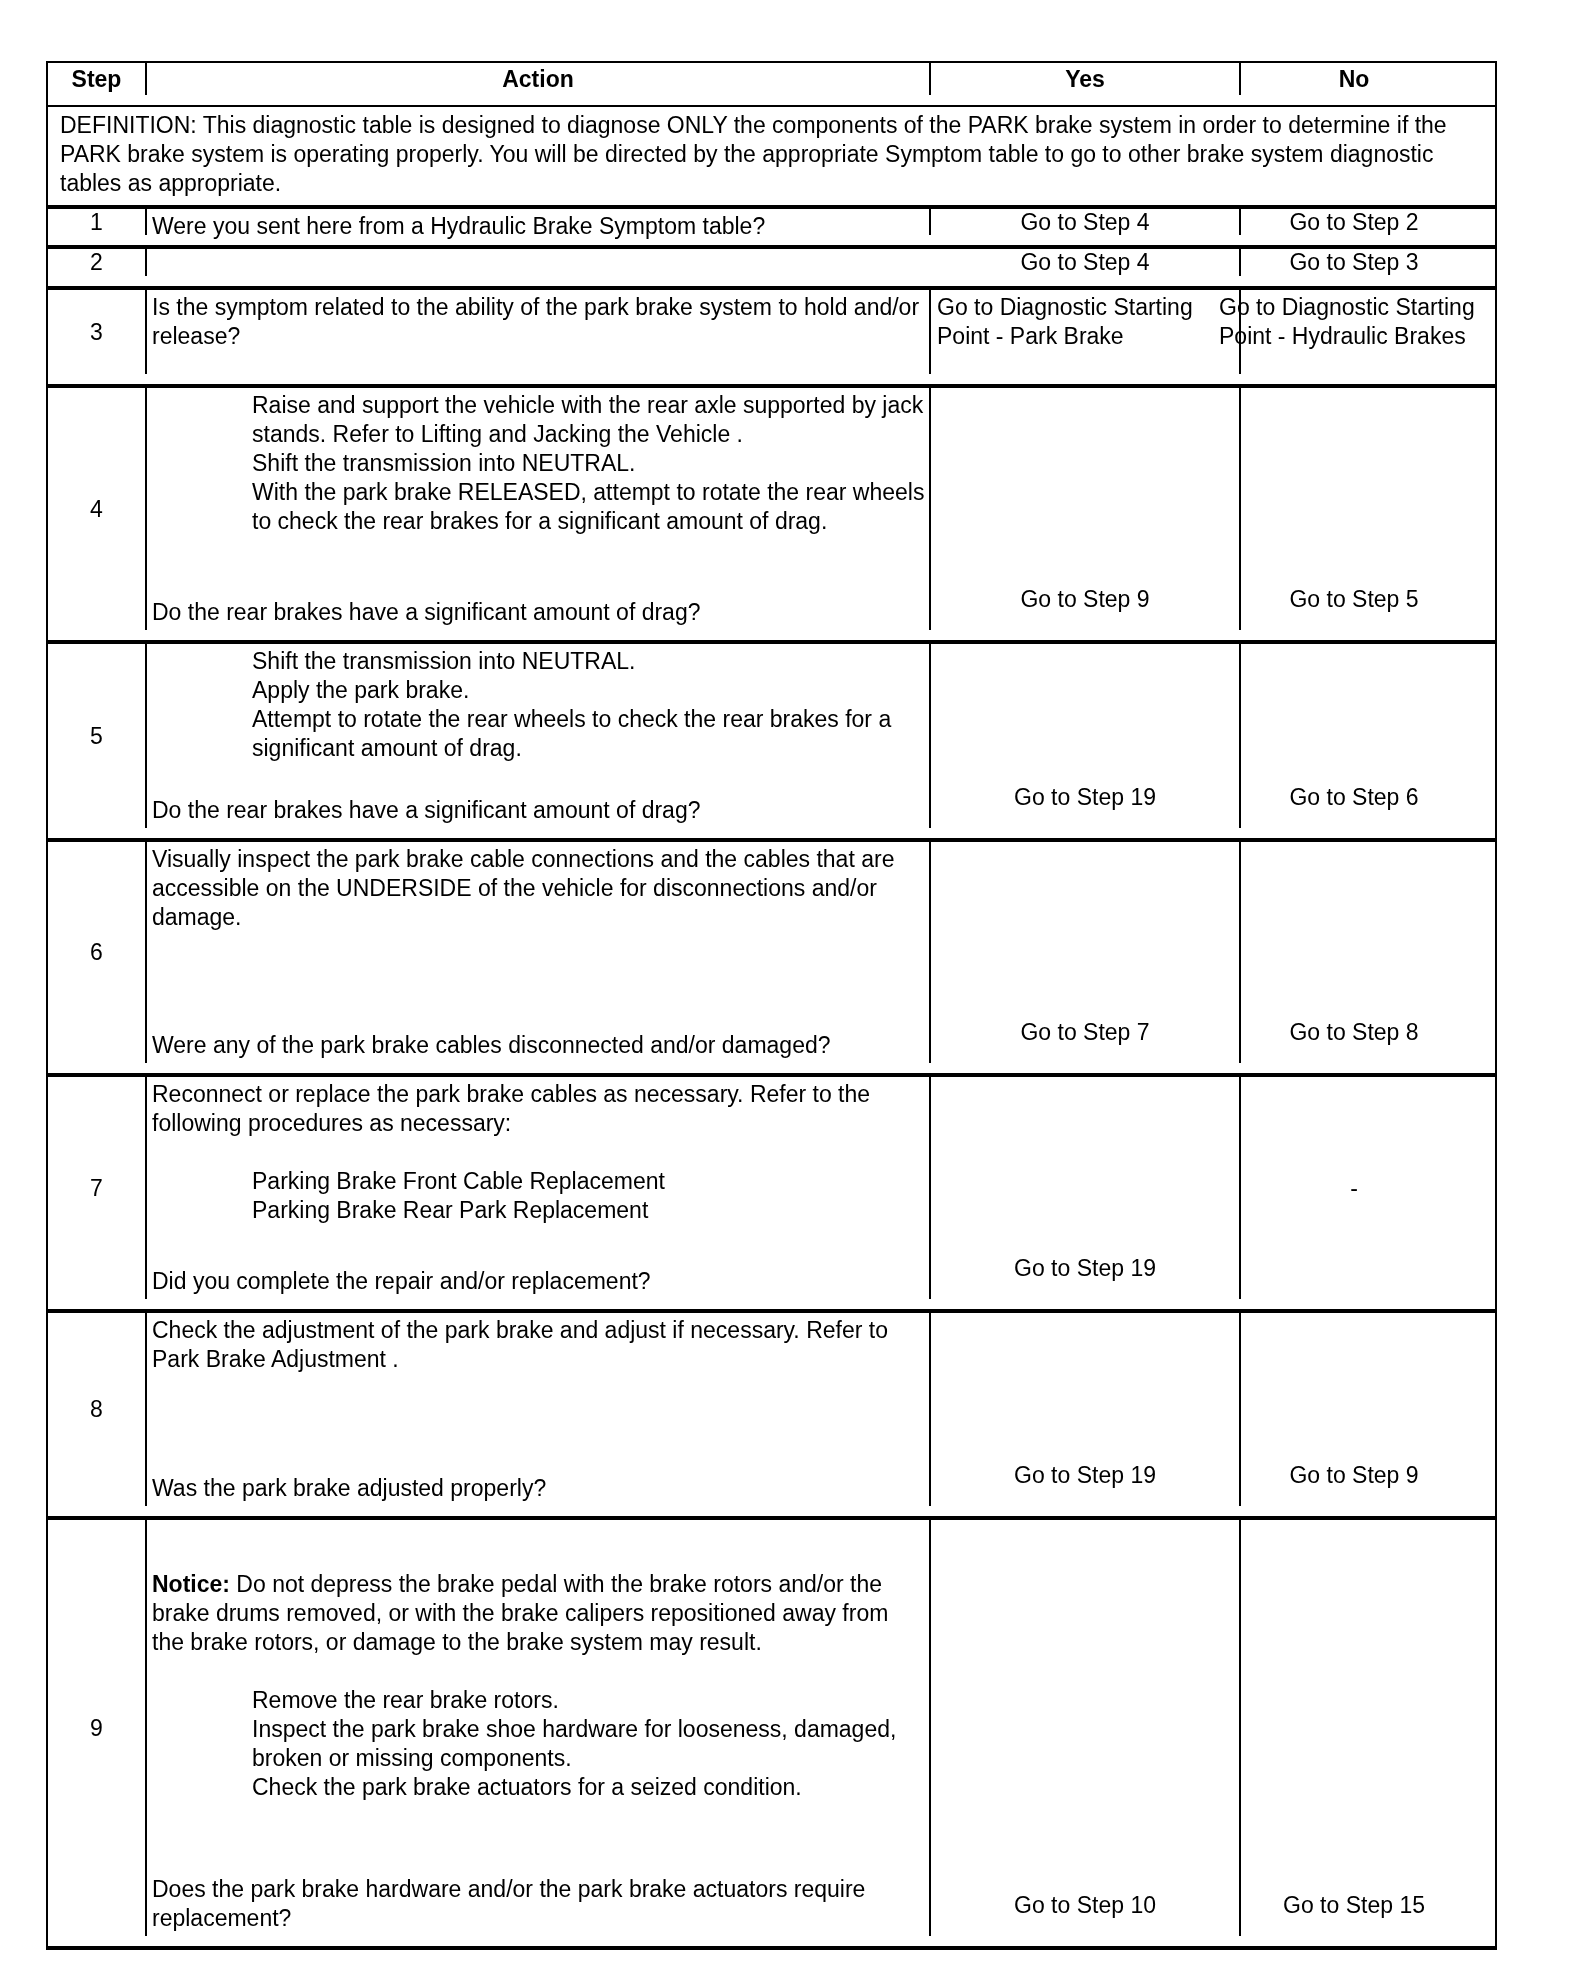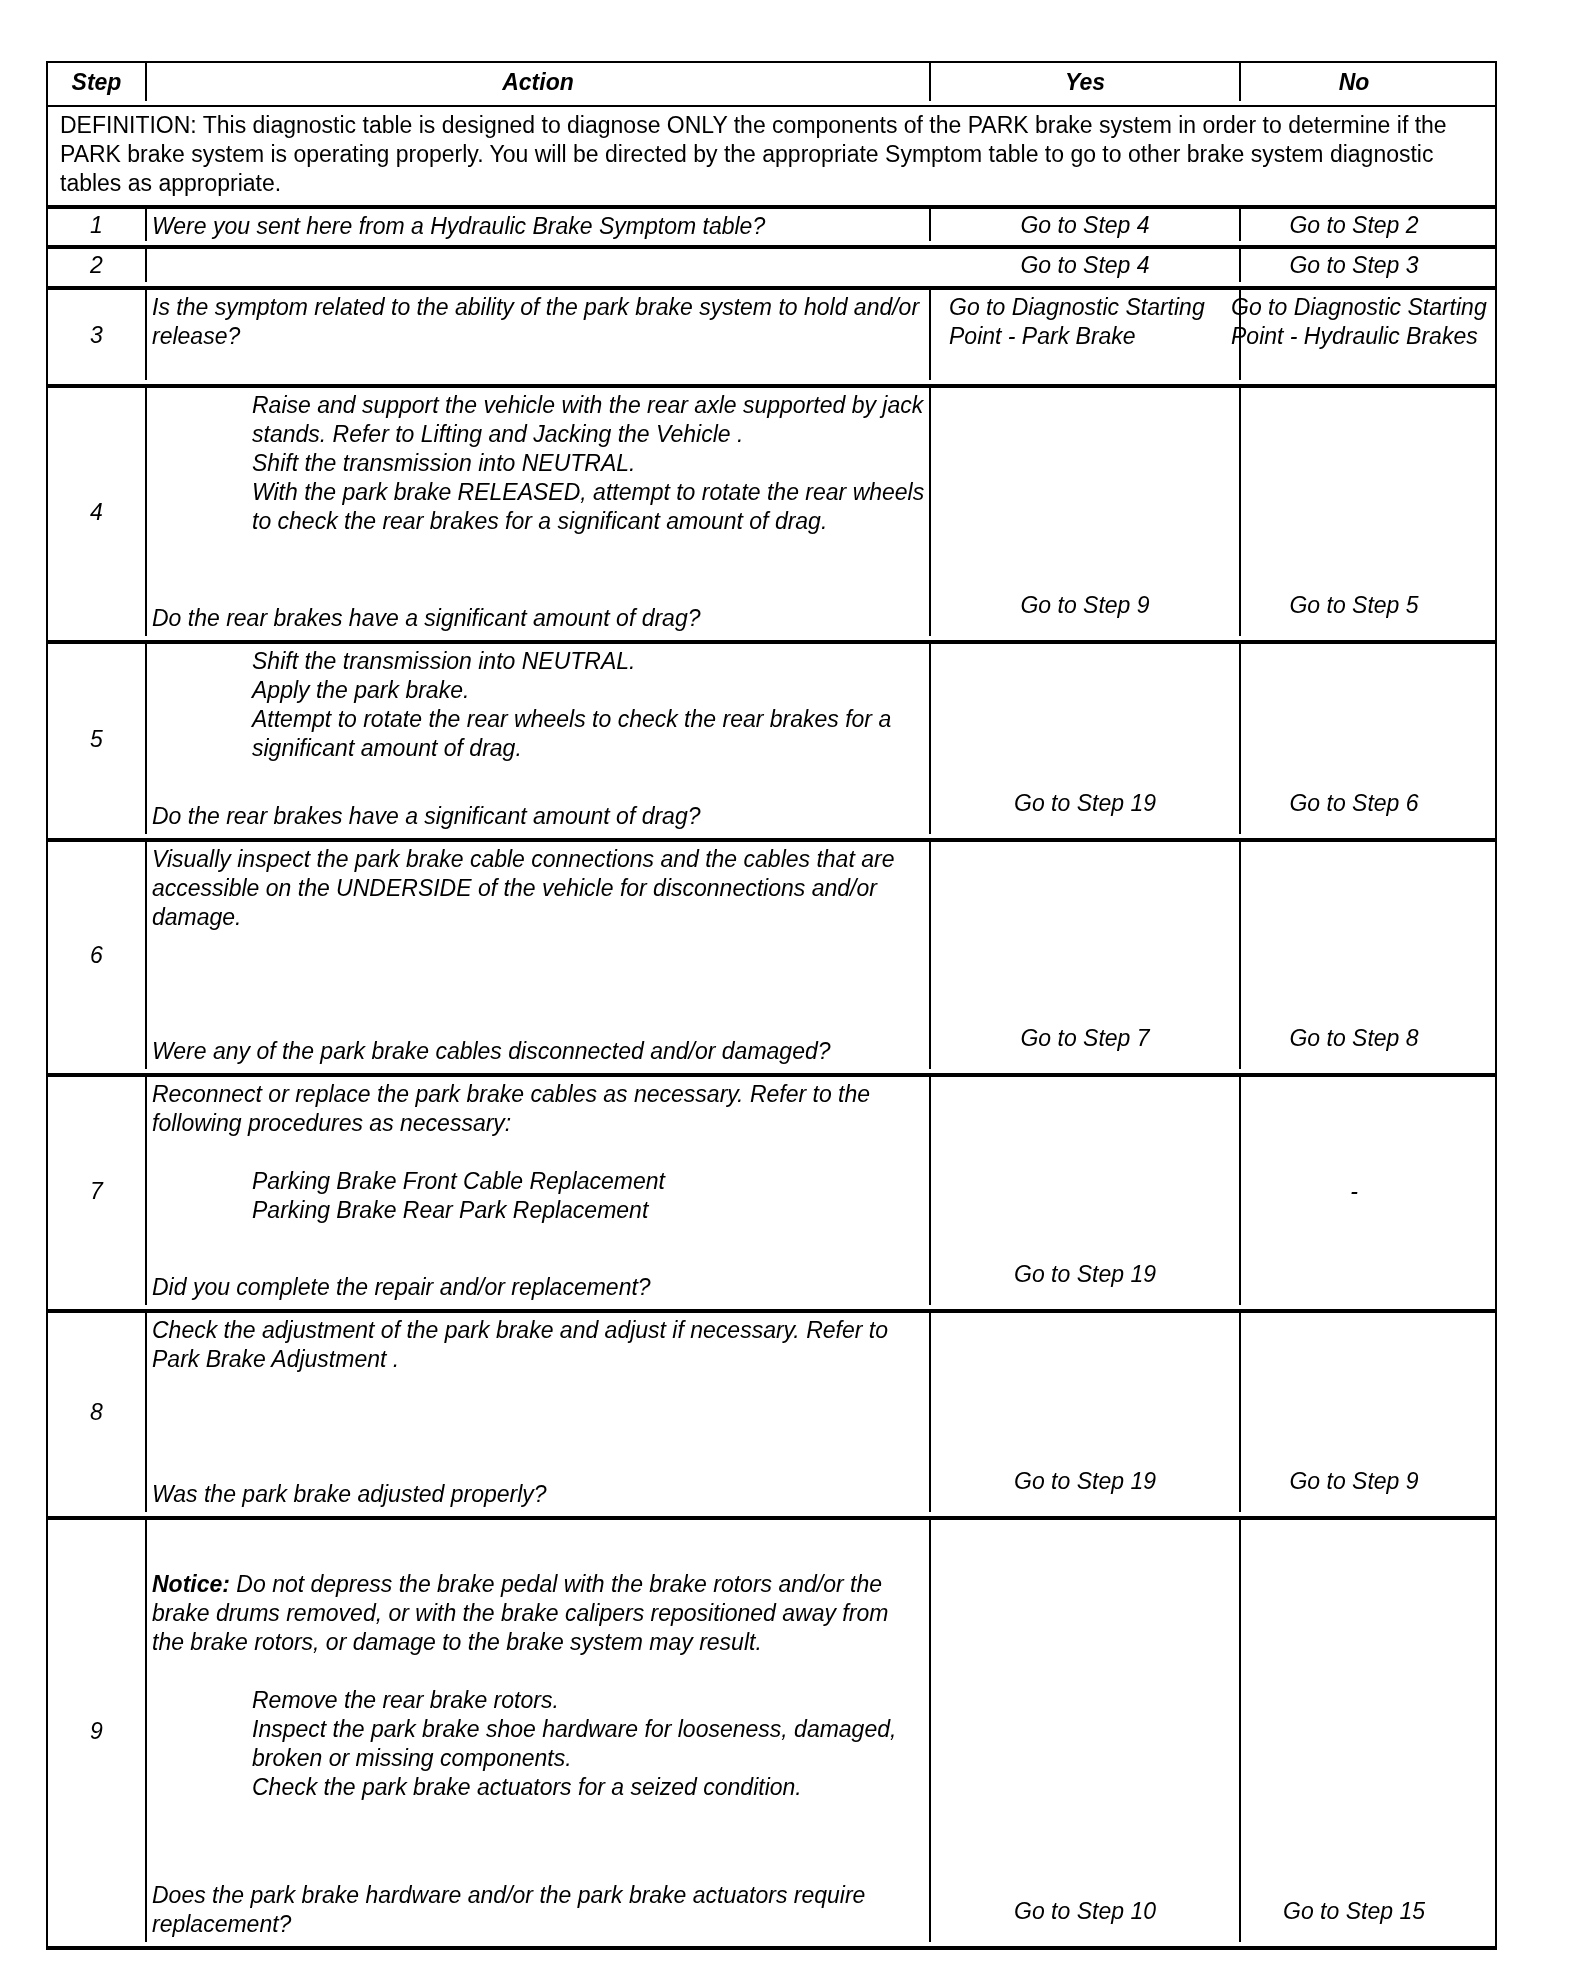--- a/index.html
+++ b/index.html
@@ -3,31 +3,31 @@
 <meta charset="utf-8">
 <style>
   html, body { margin:0; padding:0; background:#ffffff; }
   body { width:1584px; height:1988px; position:relative; overflow:hidden;
          font-family:"Liberation Sans", sans-serif; color:#000; }
   #tbl { position:absolute; left:46px; top:61px; width:1451px; }
   .row { position:absolute; left:0; width:1451px; box-sizing:border-box;
          border:2.5px solid #000; border-bottom:none; }
   .row.last { border-bottom:4px solid #000; }
   .row.thick { border-top-width:4px; }
-  .cell { position:absolute; top:0; bottom:4px; box-sizing:border-box;
-          font-size:23px; line-height:29px;font-style:italic; }
+  .cell { position:absolute; top:0; bottom:10px; box-sizing:border-box;
+          font-size:23px; line-height:29px; }
   .c-step { left:0; width:99px; border-right:2.5px solid #000;
             display:flex; align-items:center; justify-content:center; }
   .c-act { left:99px; width:784px; border-right:2.5px solid #000; padding:3px 4px 0 5px; }
   .c-yes { left:883px; width:310px; border-right:2.5px solid #000; }
   .c-no { left:1165px; right:0; }
   .hdr { font-weight:bold; display:flex; align-items:center; justify-content:center; }
   .c-yes.center, .c-no.center { display:flex; align-items:flex-end; justify-content:center; padding-bottom:16px; }
   .c-yes.mid, .c-no.mid { display:flex; align-items:center; justify-content:center; }
-  .c-yes.top, .c-no.top { padding:3px 4px 0 18px; }
+  .c-yes.top, .c-no.top { padding:3px 4px 0 6px; }
   .def { position:absolute; left:0; right:0; top:0; bottom:0; padding:4px 4px 0 12px;
          font-size:23px; line-height:29px; }
   .indent { padding-left:100px; }
   .qbot { position:absolute; left:5px; right:4px; bottom:3px; }
   .bold { font-weight:bold; }
   .gap { height:29px; }
 </style>
 </head>
 <body>
 

